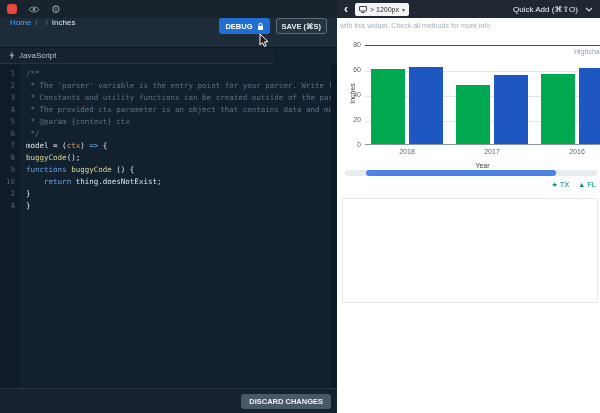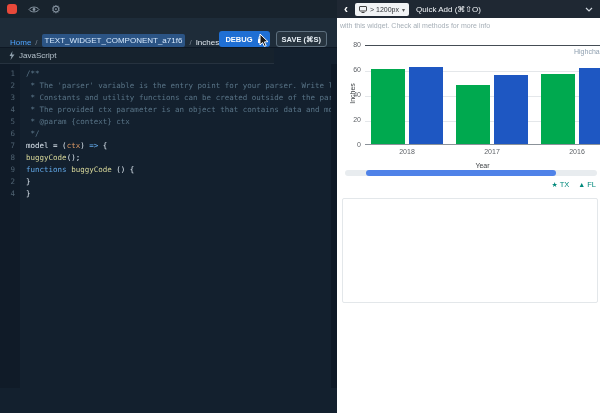--- a/index.html
+++ b/index.html
@@ -4,21 +4,21 @@
 <style>
   *{margin:0;padding:0;box-sizing:border-box}
   body{font-family:"Liberation Sans",sans-serif;background:#fff}
   #screen{position:relative;width:600px;height:413px;overflow:hidden;background:#fff}
 
   
   #left{position:absolute;left:0;top:0;width:337px;height:413px;background:#13202e}
   .topbar{position:absolute;left:0;top:0;width:337px;height:18px;background:#18232d;display:flex;align-items:center;gap:11px;padding:0 7px}
   .logo{width:10px;height:10px;background:#e8493a;border-radius:3px}
   .icon-btn{color:#8a98a5;display:flex;align-items:center;font-size:11px;line-height:1;cursor:default}
-  .crumbbar{position:absolute;left:0;top:18px;width:337px;height:30px;background:#1e2c39;display:flex;align-items:flex-end;padding:0 10px;font-size:8px;border-bottom:1px solid #0e1824}
+  .crumbbar{position:absolute;left:0;top:18px;width:337px;height:30px;background:#1e2c39;display:flex;align-items:flex-start;padding:0 10px;font-size:8px;border-bottom:1px solid #0e1824}
   .crumb-home{color:#4da3ff}
   .crumb-sep{color:#77838f;margin:0 4px}
   .crumb-chip{background:rgba(54,118,196,.55);color:#d4e7fb;padding:2px 3px;border-radius:2px}
   .crumb-current{color:#dfe7ee}
   .btn-debug{margin-left:auto;background:#1f6fd4;color:#fff;font-size:7.5px;font-weight:bold;height:16px;padding:0 6px;border:none;border-radius:3px;display:flex;gap:4px;align-items:center;font-family:inherit}
   .btn-save{margin-left:6px;background:#27343f;border:1px solid #5d6f7e;color:#e6edf3;font-size:7.5px;font-weight:bold;height:16px;padding:0 5px;border-radius:3px;font-family:inherit}
   .tabbar{position:absolute;left:0;top:48px;width:274px;height:16px;background:#16222d;border-bottom:1px solid #26323f;display:flex;align-items:center;gap:4px;padding:0 9px;color:#b6c3cd;font-size:8px}
   .editor{position:absolute;left:0;top:64px;width:337px;height:324px;background:#13202e;overflow:hidden;font-family:"DejaVu Sans Mono",monospace;font-size:7.5px;line-height:12px}
   .gutter-strip{position:absolute;left:0;top:0;width:20px;height:100%;background:#101b28}
   #code-lines{position:relative;padding-top:4px}
@@ -33,21 +33,21 @@
   .editor-scrollbar{position:absolute;right:0;top:0;width:6px;height:100%;background:#0e1926}
   .bottombar{position:absolute;left:0;top:388px;width:337px;height:25px;background:#16222e;border-top:1px solid #26323f;display:flex;align-items:center;justify-content:flex-end;padding:0 6px}
   .btn-discard{background:#4a5967;color:#eef2f5;font-size:7.5px;font-weight:bold;border:none;border-radius:3px;height:15px;padding:0 8px;font-family:inherit}
 
   
   #right{position:absolute;left:337px;top:0;width:263px;height:413px;background:#fff}
   .rtopbar{position:absolute;left:0;top:0;width:263px;height:18px;background:#1f2833;display:flex;align-items:center;gap:7px;padding:0 7px}
   .back{color:#fff;font-size:12px;font-weight:bold;line-height:1}
   .viewport{background:#f1f3f5;border-radius:2px;height:13px;display:flex;align-items:center;gap:3px;padding:0 4px;font-size:7px;color:#2f3337}
   .viewport .caret{font-size:6px;color:#555}
-  .rtitle{flex:1;text-align:left;color:#f2f5f8;font-size:8px}
+  .rtitle{flex:1;text-align:right;color:#f2f5f8;font-size:8px}
   .chev{display:flex;align-items:center}
   .note{position:absolute;left:3px;top:22px;width:258px;color:#a6afb7;font-size:7px;white-space:nowrap;overflow:hidden}
 
   .chart{position:absolute;left:0;top:38px;width:263px;height:160px;overflow:hidden}
   .ylabel{position:absolute;left:-5px;top:52px;width:40px;text-align:center;transform:rotate(-90deg);font-size:7px;color:#3c4043}
   #y-axis-labels{position:absolute;left:0;top:7px;width:24px;height:100px}
   .ytick{position:absolute;right:0;width:100%;text-align:right;font-size:7px;color:#5f6368}
   #plot{position:absolute;left:28px;top:7px;width:235px;height:100px;border-top:1px solid #454d55;border-bottom:1px solid #8b9299;background:#fff}
   .gridline{position:absolute;left:0;width:100%;height:1px;background:#e4e7ea}
   .bar{position:absolute;bottom:0}
@@ -80,21 +80,20 @@
           </svg>
       </div>
       <div class="icon-btn">
         <span>⚙</span>
       </div>
     </div>
 
     <div class="crumbbar">
       <span class="crumb-home">Home</span>
       <span class="crumb-sep">/</span>
-      <span class="crumb-chip">TEXT_WIDGET_COMPONENT_a71f6</span>
       <span class="crumb-sep">/</span>
       <span class="crumb-current">Inches</span>
       <button class="btn-debug">
         <span>DEBUG</span>
         <svg width="7" height="9" viewBox="0 0 7 9">
             <path d="M2 4 V2.6 a1.5 1.5 0 0 1 3 0 V4" fill="none" stroke="#fff" stroke-width="1"></path>
             <rect x="1" y="4" width="5" height="4" rx="0.5" fill="#fff"></rect>
           </svg>
       </button>
       <button class="btn-save">SAVE (⌘S)</button>
@@ -112,26 +111,30 @@
       <div id="code-lines">
           <div class="code-line"><span class="ln">1</span><span class="src"><span class="tok-comment">/**</span></span></div>
           <div class="code-line"><span class="ln">2</span><span class="src"><span class="tok-comment"> * The 'parser' variable is the entry point for your parser. Write logic inside of the provided</span></span></div>
           <div class="code-line"><span class="ln">3</span><span class="src"><span class="tok-comment"> * Constants and utility functions can be created outside of the parser</span></span></div>
           <div class="code-line"><span class="ln">4</span><span class="src"><span class="tok-comment"> * The provided ctx parameter is an object that contains data and model information on this ins</span></span></div>
           <div class="code-line"><span class="ln">5</span><span class="src"><span class="tok-comment"> * @param {context} ctx</span></span></div>
           <div class="code-line"><span class="ln">6</span><span class="src"><span class="tok-comment"> */</span></span></div>
           <div class="code-line"><span class="ln">7</span><span class="src"><span class="tok-plain">model = (</span><span class="tok-param">ctx</span><span class="tok-plain">) </span><span class="tok-keyword">=&gt;</span><span class="tok-plain"> {</span></span></div>
           <div class="code-line"><span class="ln">8</span><span class="src"><span class="tok-func">buggyCode</span><span class="tok-plain">();</span></span></div>
           <div class="code-line"><span class="ln">9</span><span class="src"><span class="tok-keyword">functions</span><span class="tok-plain"> </span><span class="tok-func">buggyCode</span><span class="tok-plain"> () {</span></span></div>
+          <div class="code-line"><span class="ln">10</span><span class="src"><span class="tok-plain">    </span><span class="tok-keyword">return</span><span class="tok-plain"> thing.doesNotExist;</span></span></div>
           <div class="code-line"><span class="ln">2</span><span class="src"><span class="tok-plain">}</span></span></div>
           <div class="code-line"><span class="ln">4</span><span class="src"><span class="tok-plain">}</span></span></div>
         </div>
       <div class="editor-scrollbar"></div>
     </div>
 
+    <div class="bottombar">
+      <button class="btn-discard">DISCARD CHANGES</button>
+    </div>
   </div>
 
   <div id="right">
     <div class="rtopbar">
       <span class="back">‹</span>
       <div class="viewport">
         <svg width="8" height="7" viewBox="0 0 8 7">
             <rect x="0.5" y="0.5" width="7" height="4.5" rx="0.5" fill="none" stroke="#444" stroke-width="1"></rect>
             <line x1="2.5" y1="6.5" x2="5.5" y2="6.5" stroke="#444" stroke-width="1"></line>
           </svg>

